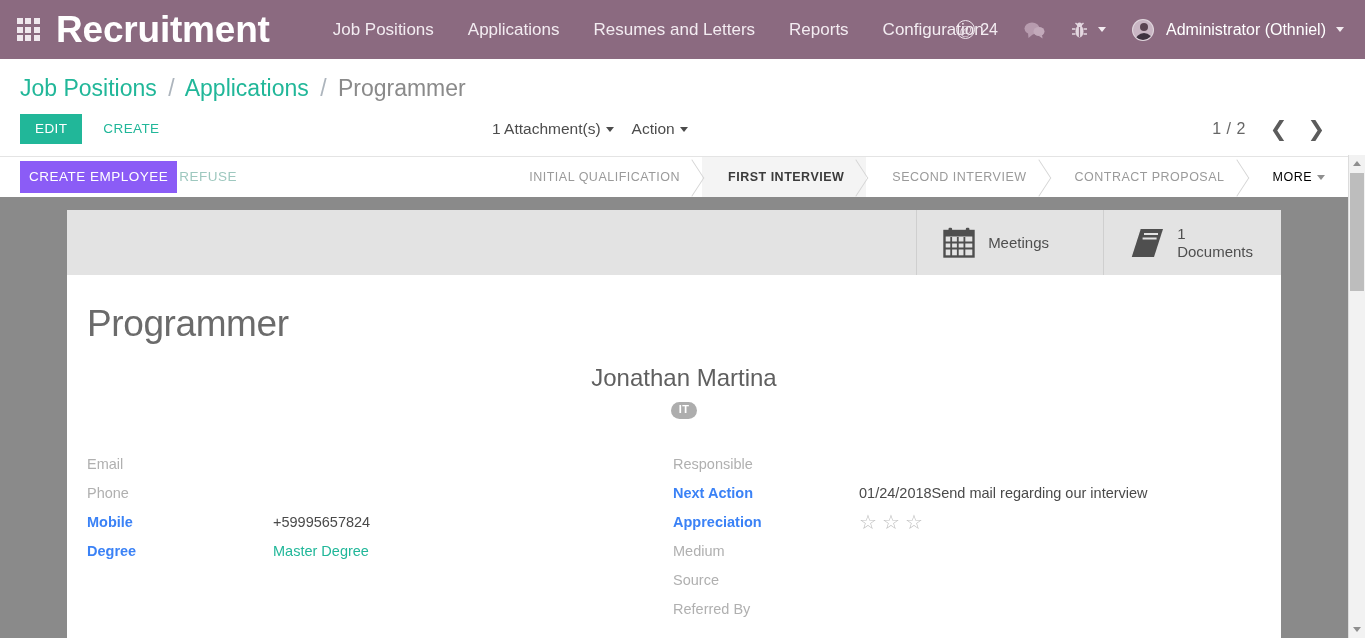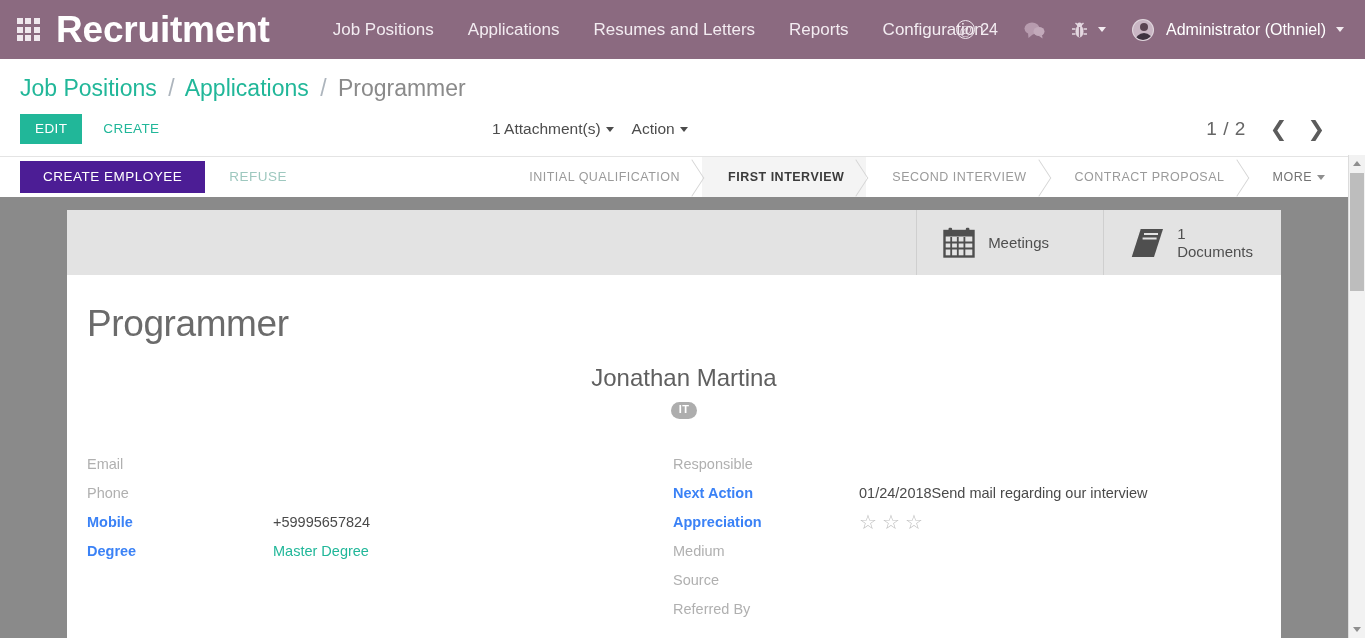--- a/index.html
+++ b/index.html
@@ -147,46 +147,46 @@
   .cp-dropdown {
     font-size: 15.5px; color: #4c4c4c; cursor: pointer;
     display: flex; align-items: center;
   }
   .pager {
     position: absolute; right: 30px; top: 0;
     height: 34px;
     display: flex; align-items: center; gap: 0;
     color: #5a5a5a;
   }
-  .pager-count { font-size: 19px; color: #666; margin-right: 14px; letter-spacing: 0.5px; }
+  .pager-count { font-size: 16px; color: #666; margin-right: 14px; letter-spacing: 0.5px; }
   .pager-btn {
     font-size: 21px; color: #5c5c5c; cursor: pointer;
     padding: 0 10px; font-weight: 700; line-height: 1;
     font-family: "DejaVu Sans", sans-serif;
   }
 
   
   .statusbar {
     background: #ffffff;
     border-top: 1px solid #e4e4e4;
     border-bottom: 1px solid #d8d8d8;
     height: 42px;
     display: flex; align-items: stretch;
     position: relative;
   }
   .sb-buttons { display: flex; align-items: center; padding-left: 20px; gap: 0; }
   .btn-primary-sb {
-    background: #4c1d95; color: #ffffff; border: none;
+    background: #8b5cf6; color: #ffffff; border: none;
     font-size: 13.5px; letter-spacing: 0.5px;
-    padding: 9px 23px; cursor: pointer; font-family: inherit; line-height: 1;
+    padding: 9px 9px; cursor: pointer; font-family: inherit; line-height: 1;
   }
   .btn-flat-sb {
     background: transparent; color: #9ec8bf; border: none;
     font-size: 13.5px; letter-spacing: 0.5px;
-    padding: 9px 24px; cursor: pointer; font-family: inherit; line-height: 1;
+    padding: 9px 2px; cursor: pointer; font-family: inherit; line-height: 1;
   }
   .sb-divider {
     position: absolute; left: 556px; top: 0; bottom: 0;
     width: 1px; background: #e6e6e6;
   }
   .stages {
     position: absolute; right: 18px; top: 0; bottom: 0;
     display: flex; align-items: stretch;
   }
   .stage {
@@ -220,21 +220,21 @@
     font-weight: 700;
   }
   .stage.active::after {
     content: "";
     position: absolute; right: -14px; top: 0; bottom: 0;
     width: 28px;
     background: #f4f4f4;
     clip-path: polygon(0 0, 50% 50%, 0 100%);
     z-index: 1;
   }
-  .stage-more { color: #737373; font-weight: 400; }
+  .stage-more { color: #000000; font-weight: 400; }
 
   
   .content-area {
     position: absolute;
     left: 0; right: 0;
     top: 197px; bottom: 0;
     background: #8a8a8a;
     overflow: hidden;
   }
   .sheet {

